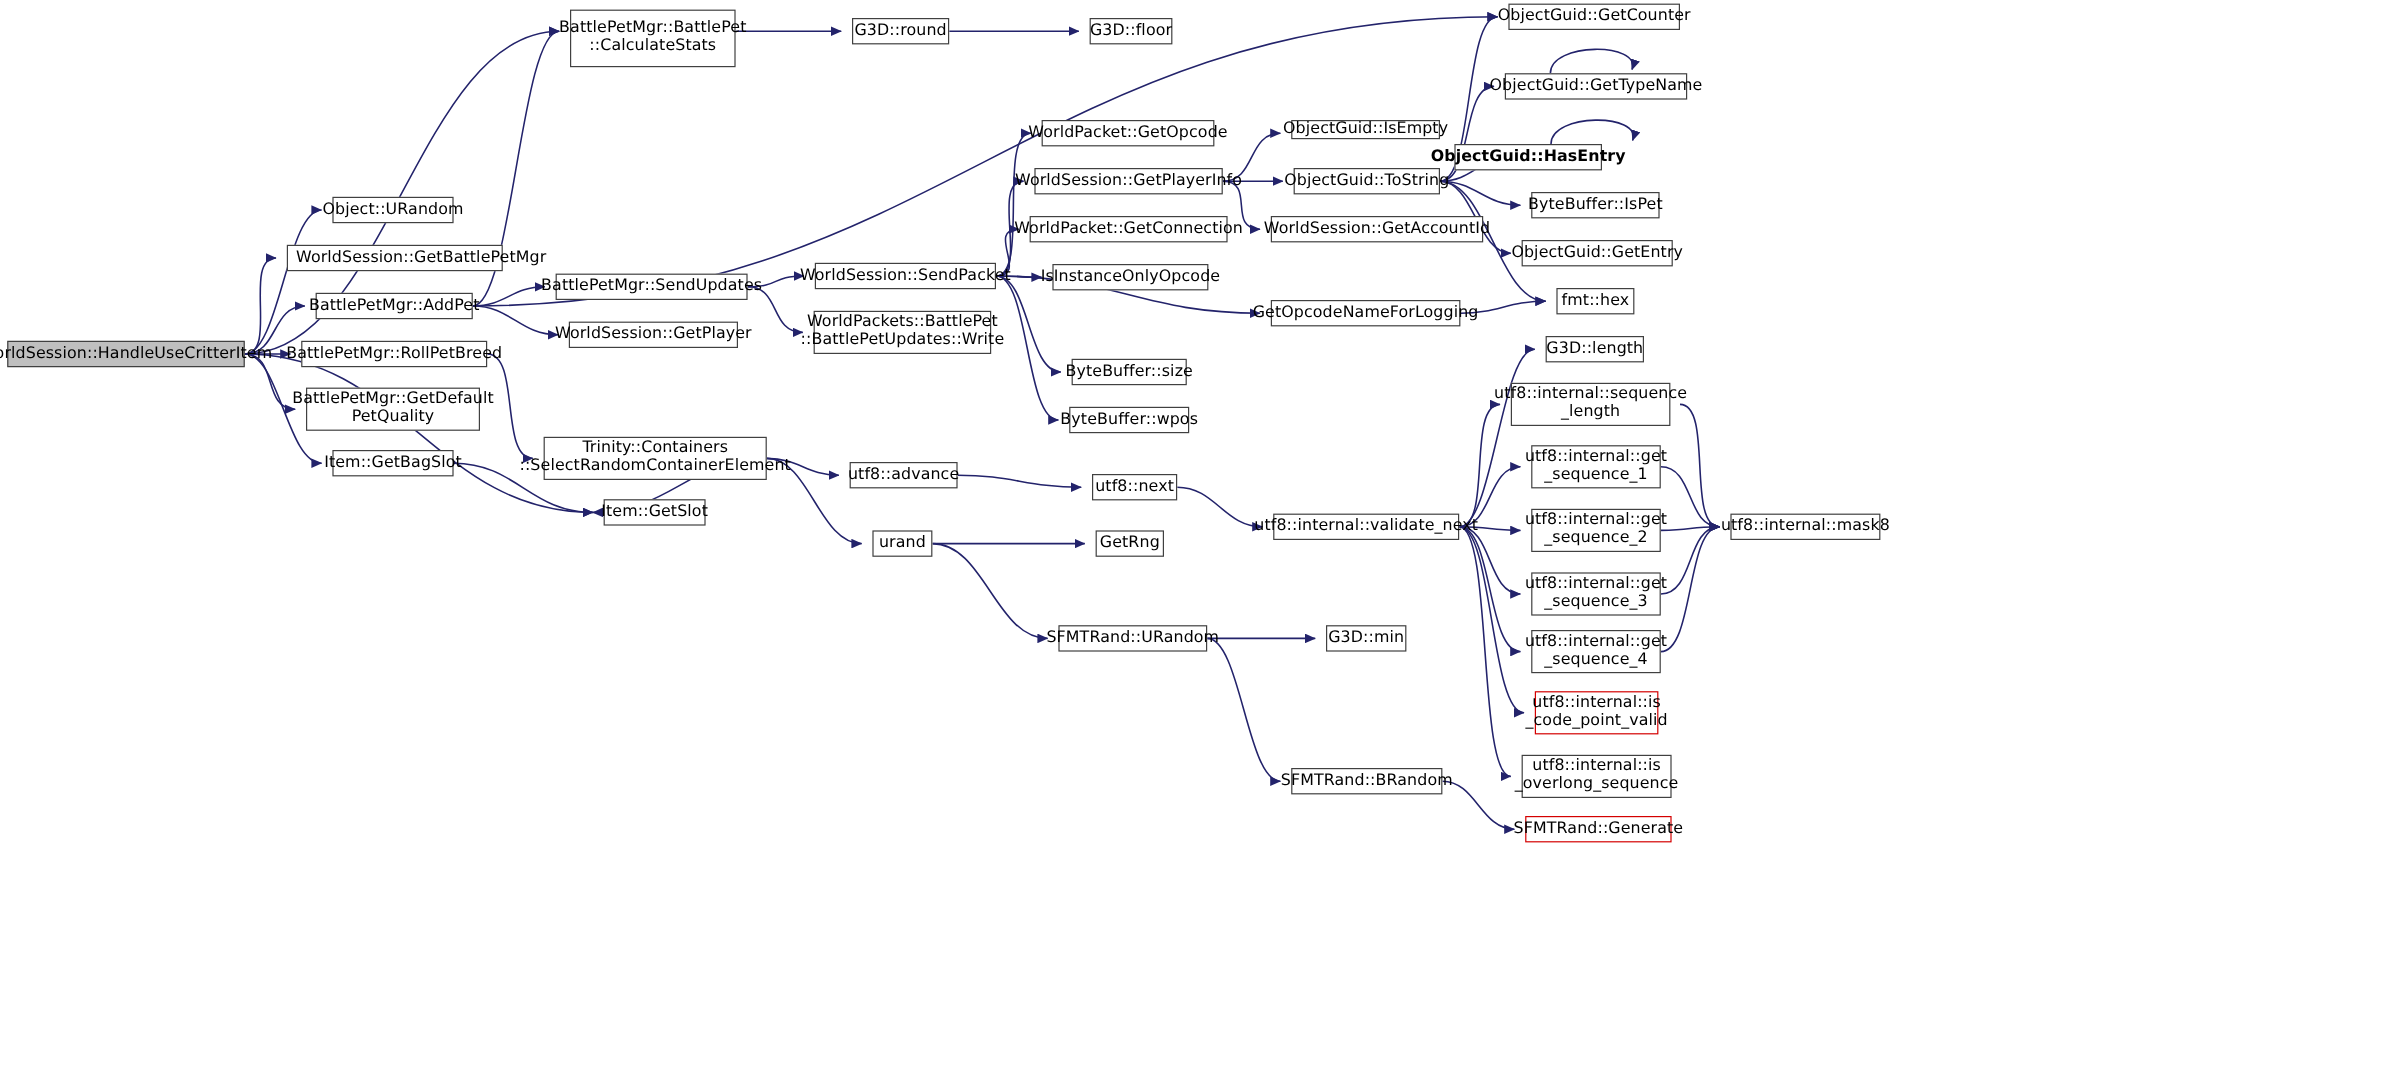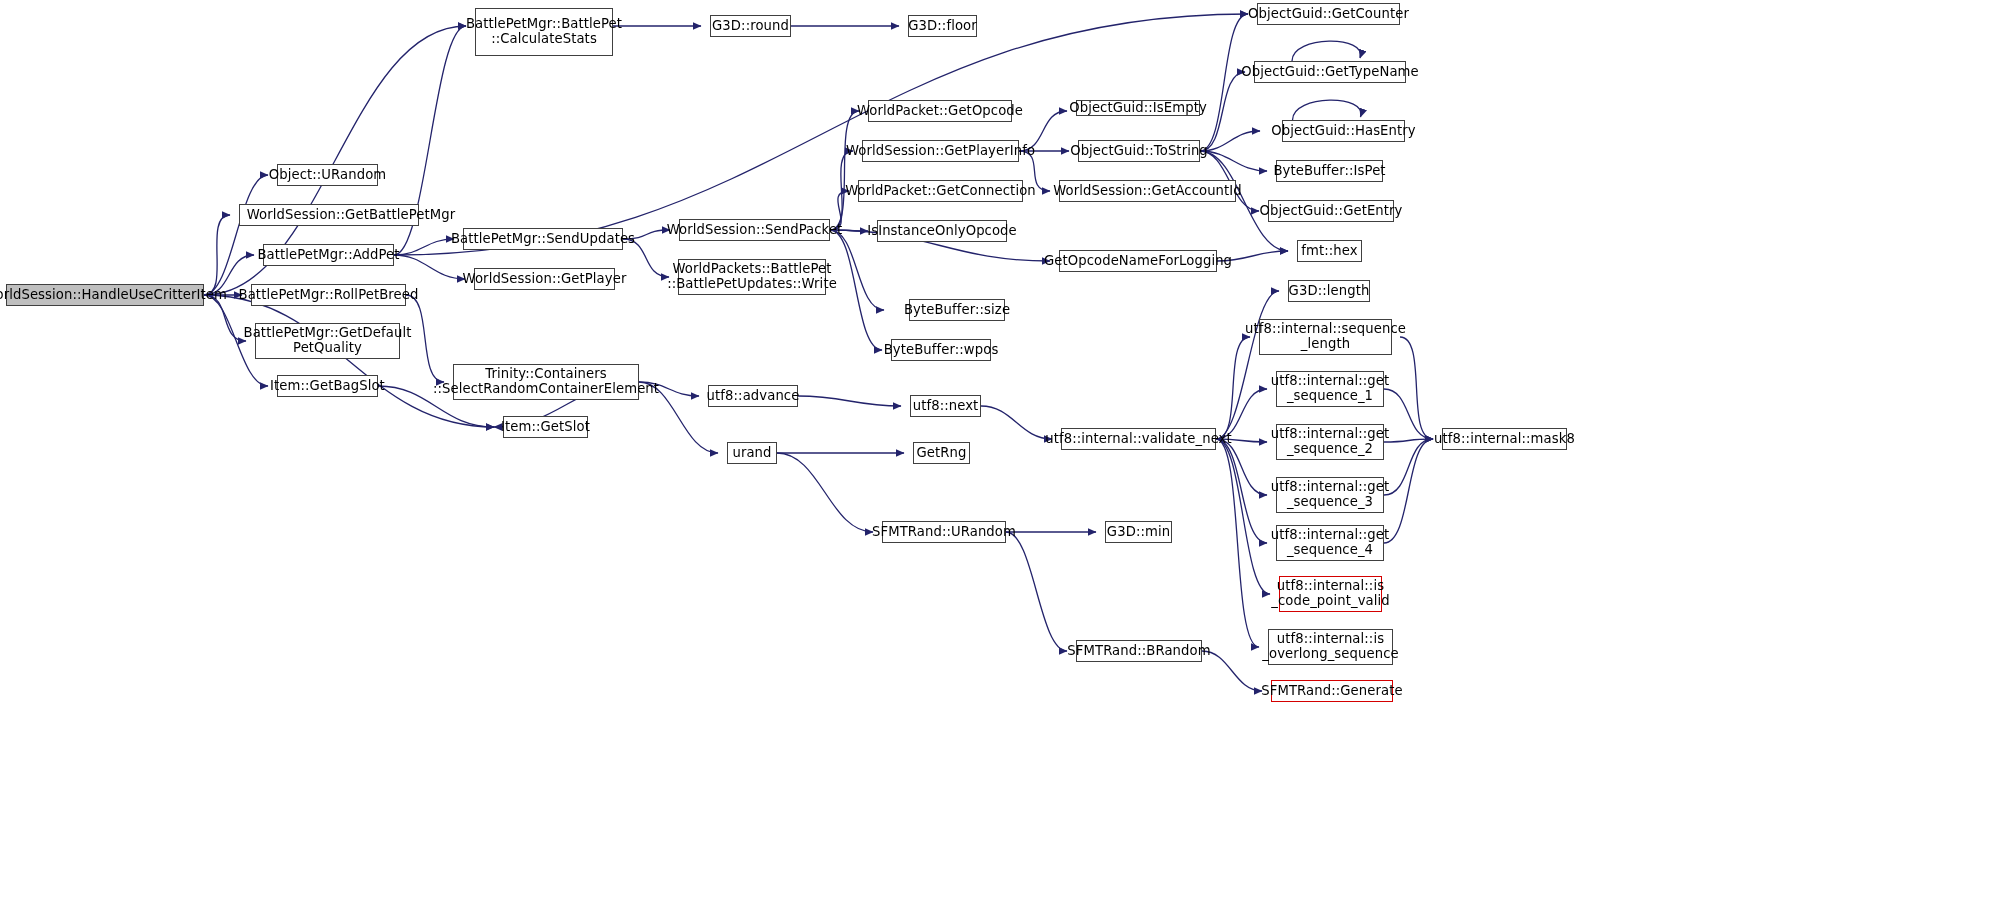--- a/index.html
+++ b/index.html
@@ -101,33 +101,33 @@
 PetQuality</span></div>
       <div class="node" style="left: 277px; top: 375px; width: 101px; height: 22px;"><span>Item::GetBagSlot</span></div>
       <div class="node" style="left: 463px; top: 228px; width: 160px; height: 22px;"><span>BattlePetMgr::SendUpdates</span></div>
       <div class="node" style="left: 474px; top: 268px; width: 141px; height: 22px;"><span>WorldSession::GetPlayer</span></div>
       <div class="node" style="left: 453px; top: 364px; width: 186px; height: 36px;"><span>Trinity::Containers
 ::SelectRandomContainerElement</span></div>
       <div class="node" style="left: 503px; top: 416px; width: 85px; height: 22px;"><span>Item::GetSlot</span></div>
       <div class="node" style="left: 679px; top: 219px; width: 151px; height: 22px;"><span>WorldSession::SendPacket</span></div>
       <div class="node" style="left: 678px; top: 259px; width: 148px; height: 36px;"><span>WorldPackets::BattlePet
 ::BattlePetUpdates::Write</span></div>
-      <div class="node" style="left: 893px; top: 299px; width: 96px; height: 22px; margin-left: 16px;"><span>ByteBuffer::size</span></div>
+      <div class="node" style="left: 893px; top: 299px; width: 96px; height: 22px;"><span>ByteBuffer::size</span></div>
       <div class="node" style="left: 891px; top: 339px; width: 100px; height: 22px;"><span>ByteBuffer::wpos</span></div>
       <div class="node" style="left: 868px; top: 100px; width: 144px; height: 22px;"><span>WorldPacket::GetOpcode</span></div>
       <div class="node" style="left: 862px; top: 140px; width: 157px; height: 22px;"><span>WorldSession::GetPlayerInfo</span></div>
       <div class="node" style="left: 858px; top: 180px; width: 165px; height: 22px;"><span>WorldPacket::GetConnection</span></div>
       <div class="node" style="left: 877px; top: 220px; width: 130px; height: 22px;"><span>IsInstanceOnlyOpcode</span></div>
       <div class="node" style="left: 1076px; top: 100px; width: 124px; height: 16px;"><span>ObjectGuid::IsEmpty</span></div>
       <div class="node" style="left: 1078px; top: 140px; width: 122px; height: 22px;"><span>ObjectGuid::ToString</span></div>
       <div class="node" style="left: 1059px; top: 180px; width: 177px; height: 22px;"><span>WorldSession::GetAccountId</span></div>
       <div class="node" style="left: 1059px; top: 250px; width: 158px; height: 22px;"><span>GetOpcodeNameForLogging</span></div>
       <div class="node" style="left: 1257px; top: 3px; width: 143px; height: 22px;"><span>ObjectGuid::GetCounter</span></div>
       <div class="node" style="left: 1254px; top: 61px; width: 152px; height: 22px;"><span>ObjectGuid::GetTypeName</span></div>
-      <div class="node" style="left: 1282px; top: 120px; width: 123px; height: 22px;"><span>ObjectGuid::HasEntry</span></div>
+      <div class="node" style="left: 1212px; top: 120px; width: 123px; height: 22px; font-weight: bold;"><span>ObjectGuid::HasEntry</span></div>
       <div class="node" style="left: 1276px; top: 160px; width: 107px; height: 22px;"><span>ByteBuffer::IsPet</span></div>
       <div class="node" style="left: 1268px; top: 200px; width: 126px; height: 22px;"><span>ObjectGuid::GetEntry</span></div>
       <div class="node" style="left: 1297px; top: 240px; width: 65px; height: 22px;"><span>fmt::hex</span></div>
       <div class="node" style="left: 708px; top: 385px; width: 90px; height: 22px;"><span>utf8::advance</span></div>
       <div class="node" style="left: 727px; top: 442px; width: 50px; height: 22px;"><span>urand</span></div>
       <div class="node" style="left: 910px; top: 395px; width: 71px; height: 22px;"><span>utf8::next</span></div>
       <div class="node" style="left: 913px; top: 442px; width: 57px; height: 22px;"><span>GetRng</span></div>
       <div class="node" style="left: 882px; top: 521px; width: 124px; height: 22px;"><span>SFMTRand::URandom</span></div>
       <div class="node" style="left: 1105px; top: 521px; width: 67px; height: 22px;"><span>G3D::min</span></div>
       <div class="node" style="left: 1076px; top: 640px; width: 126px; height: 22px;"><span>SFMTRand::BRandom</span></div>

